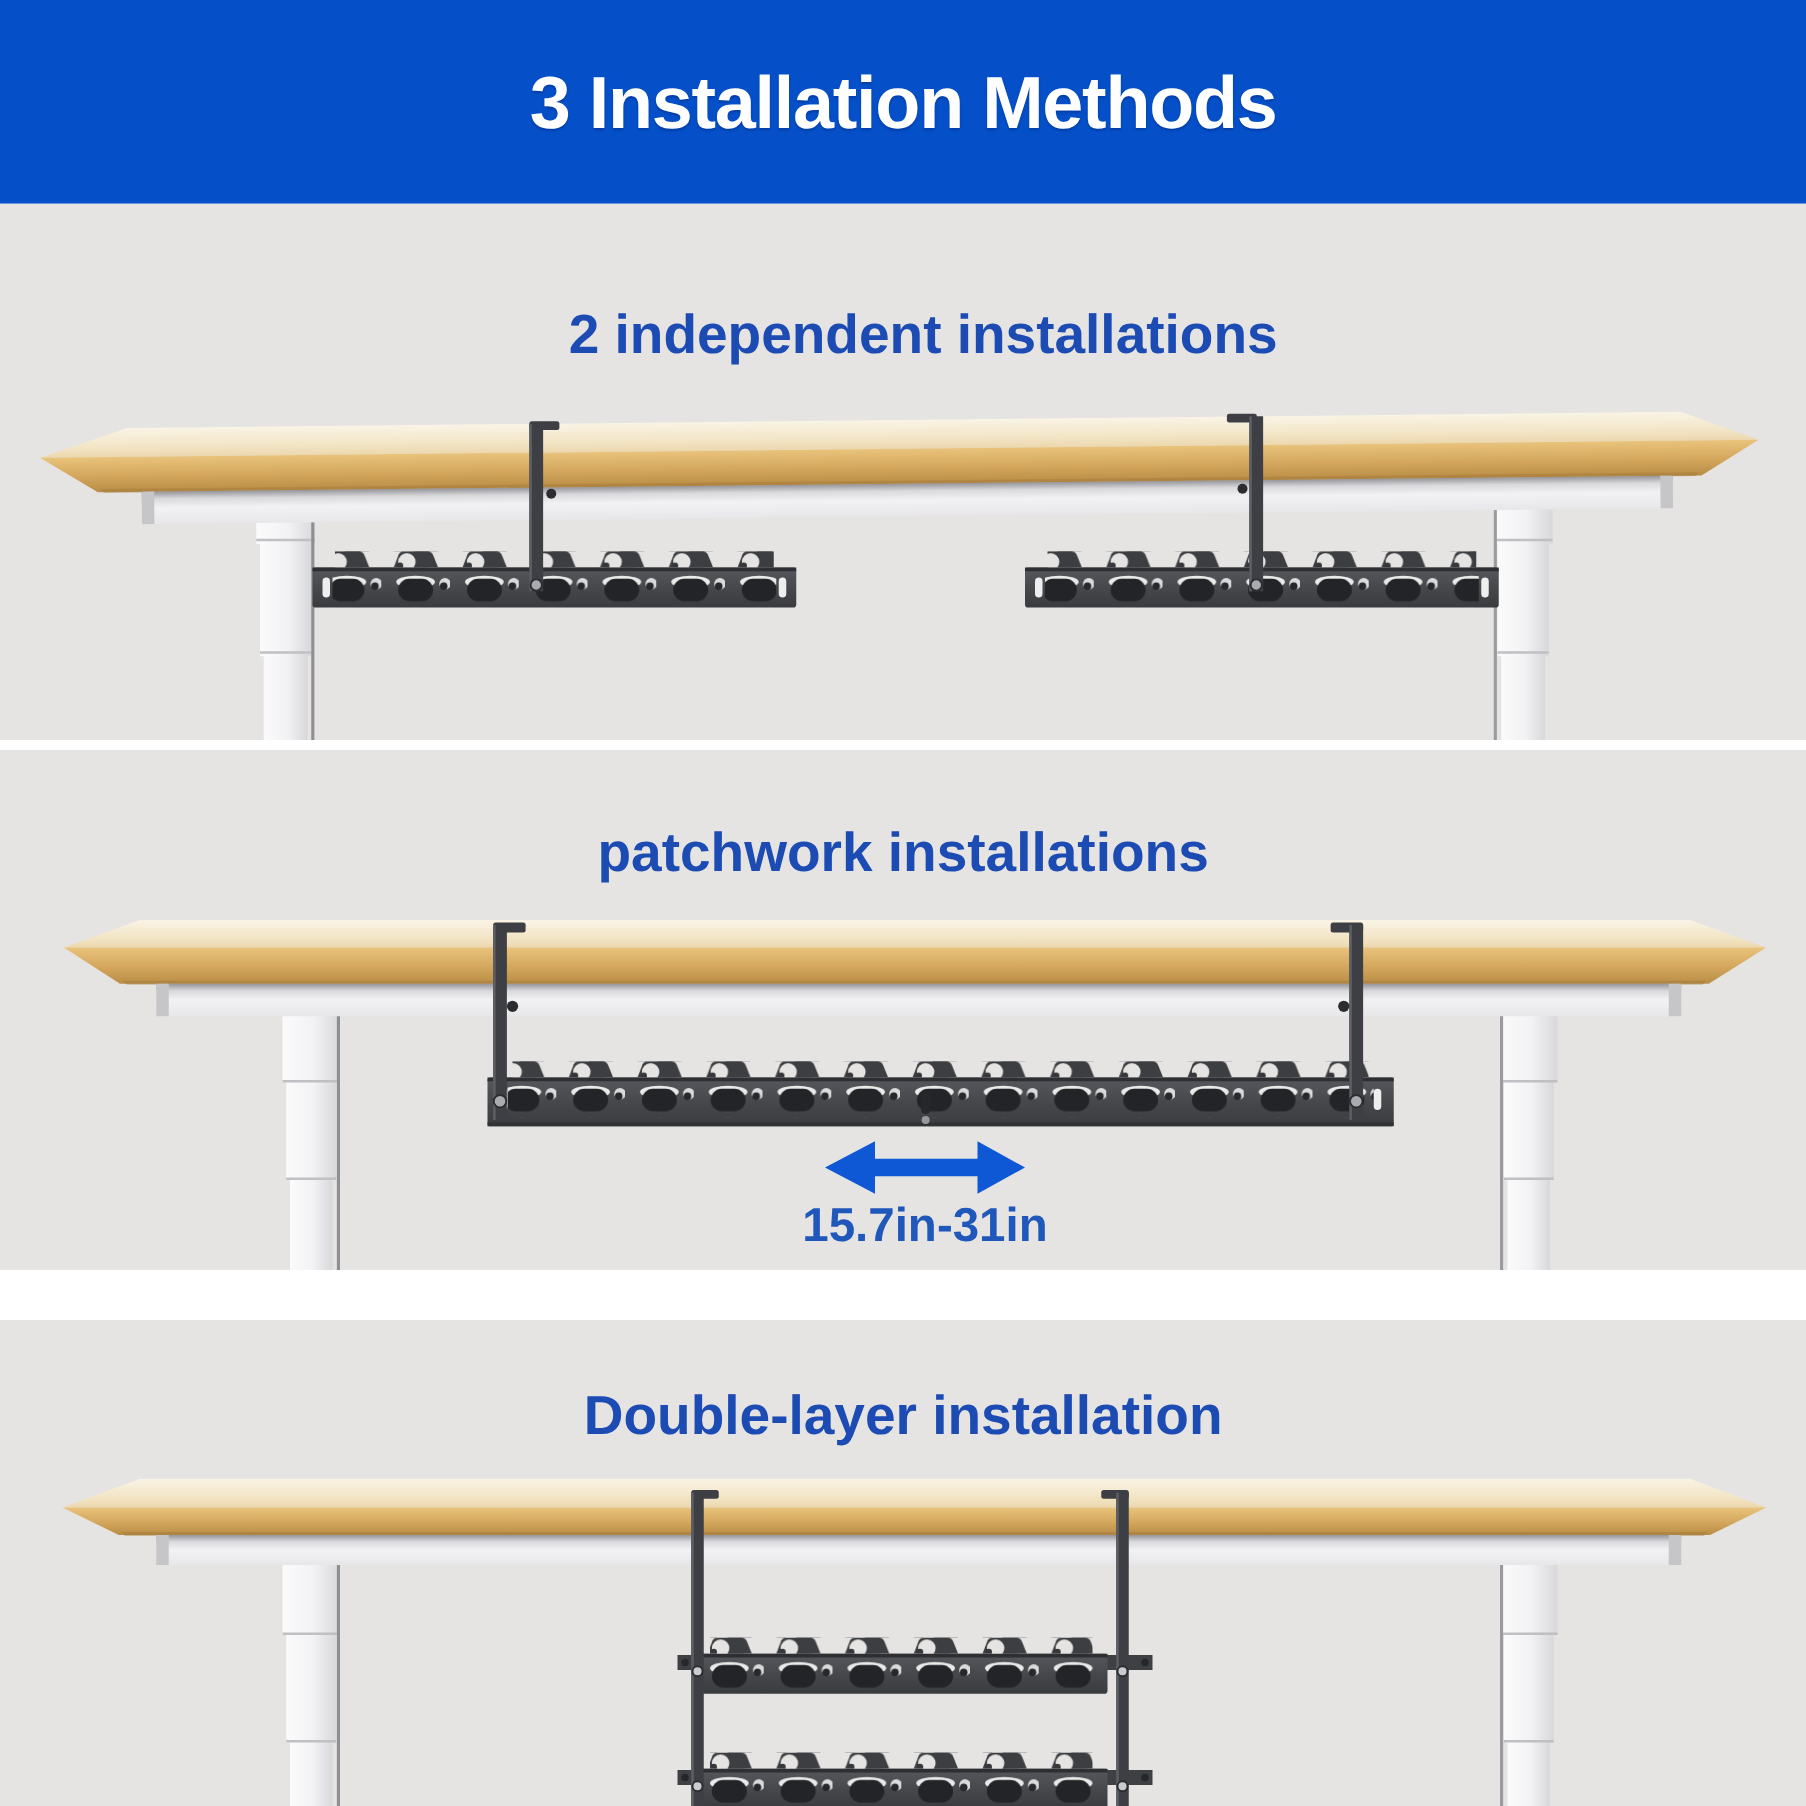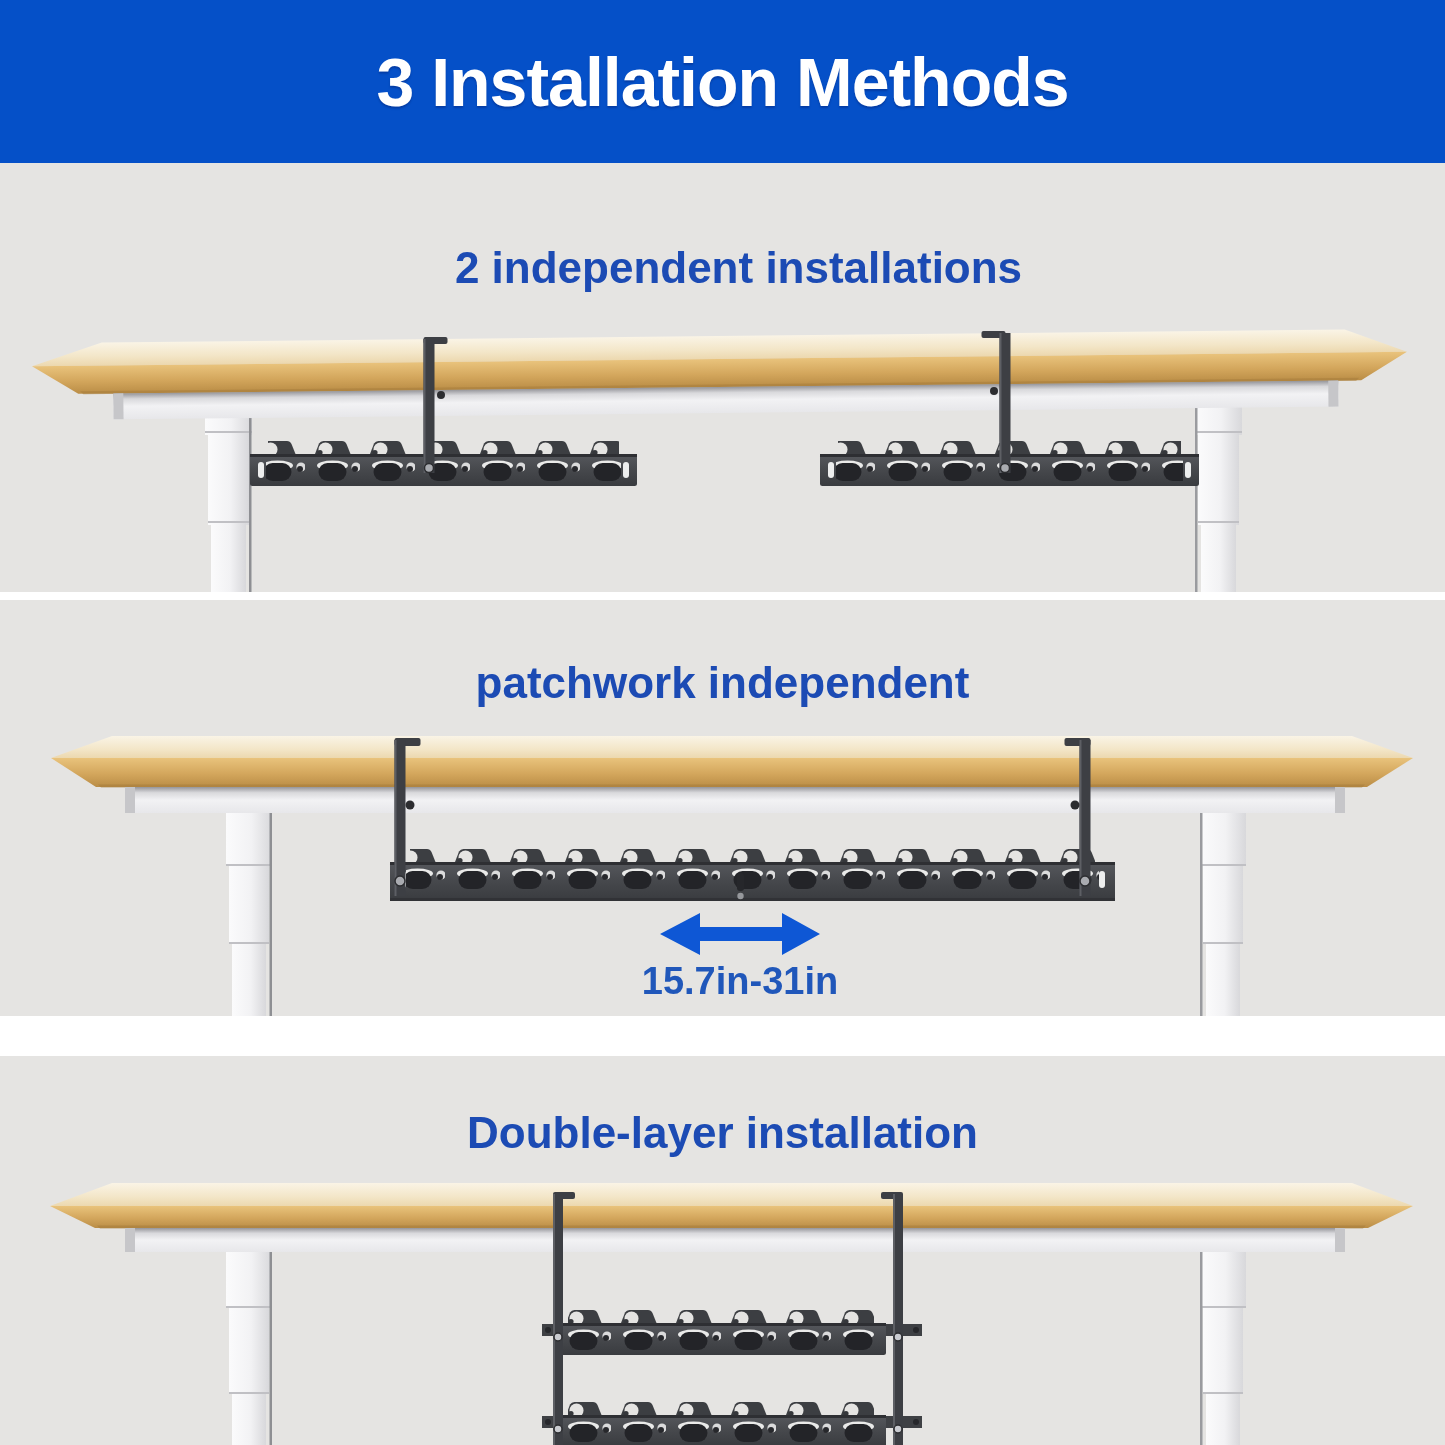--- a/index.html
+++ b/index.html
@@ -3,21 +3,21 @@
 <meta charset="utf-8">
 <style>
   html,body{margin:0;padding:0;}
   body{width:1445px;height:1445px;overflow:hidden;background:#ffffff;
        font-family:"Liberation Sans","DejaVu Sans",sans-serif;}
   .page{position:relative;width:1445px;height:1445px;background:#ffffff;}
 
   
   .banner{position:relative;width:1445px;height:163px;background:#0550c8;
           display:flex;align-items:center;justify-content:center;}
-  .banner h1{margin:0;color:#ffffff;font-size:68px;font-weight:bold;
+  .banner h1{margin:0;color:#ffffff;font-size:59px;font-weight:bold;
              letter-spacing:-1px;text-shadow:0 2px 2px rgba(0,0,60,.25);}
 
   
   .panel{position:relative;width:1445px;background:#e5e4e2;overflow:hidden;}
   .panel-1{height:429px;}
   .panel-2{height:416px;}
   .panel-3{height:421px;margin-top:32px;}
   .sep{width:1445px;height:8px;background:#ffffff;}
 
   .panel h2{position:absolute;left:0;width:100%;margin:0;text-align:center;
@@ -199,21 +199,21 @@
         <rect x="1079.5" y="140" width="11" height="156" fill="#3d3f44"></rect>
         <rect x="1079.5" y="140" width="2" height="156" fill="#5d5f64"></rect>
         <circle cx="1075" cy="205" r="4.5" fill="#2c2d30"></circle>
         <circle cx="1085" cy="281" r="5" fill="#a9abb0" stroke="#2c2d30" stroke-width="1.5"></circle>
       </g>
 
       <g>
         <polygon points="660,334 700,313 700,327 782,327 782,313 820,334 782,355 782,341 700,341 700,355" fill="#0e57d5"></polygon>
       </g>
     </svg>
-    <h2>patchwork independent</h2>
+    <h2>patchwork installations</h2>
     <div class="measure">15.7in-31in</div>
   </section>
 
   <div class="sep"></div>
 
   <section class="panel panel-3">
     <svg class="scene" width="1445" height="421" viewBox="0 0 1445 421">
       <g>
         <rect x="226" y="190" width="46" height="62" fill="url(#legG)"></rect>
         <rect x="229" y="250" width="40" height="88" fill="url(#legG)"></rect>

